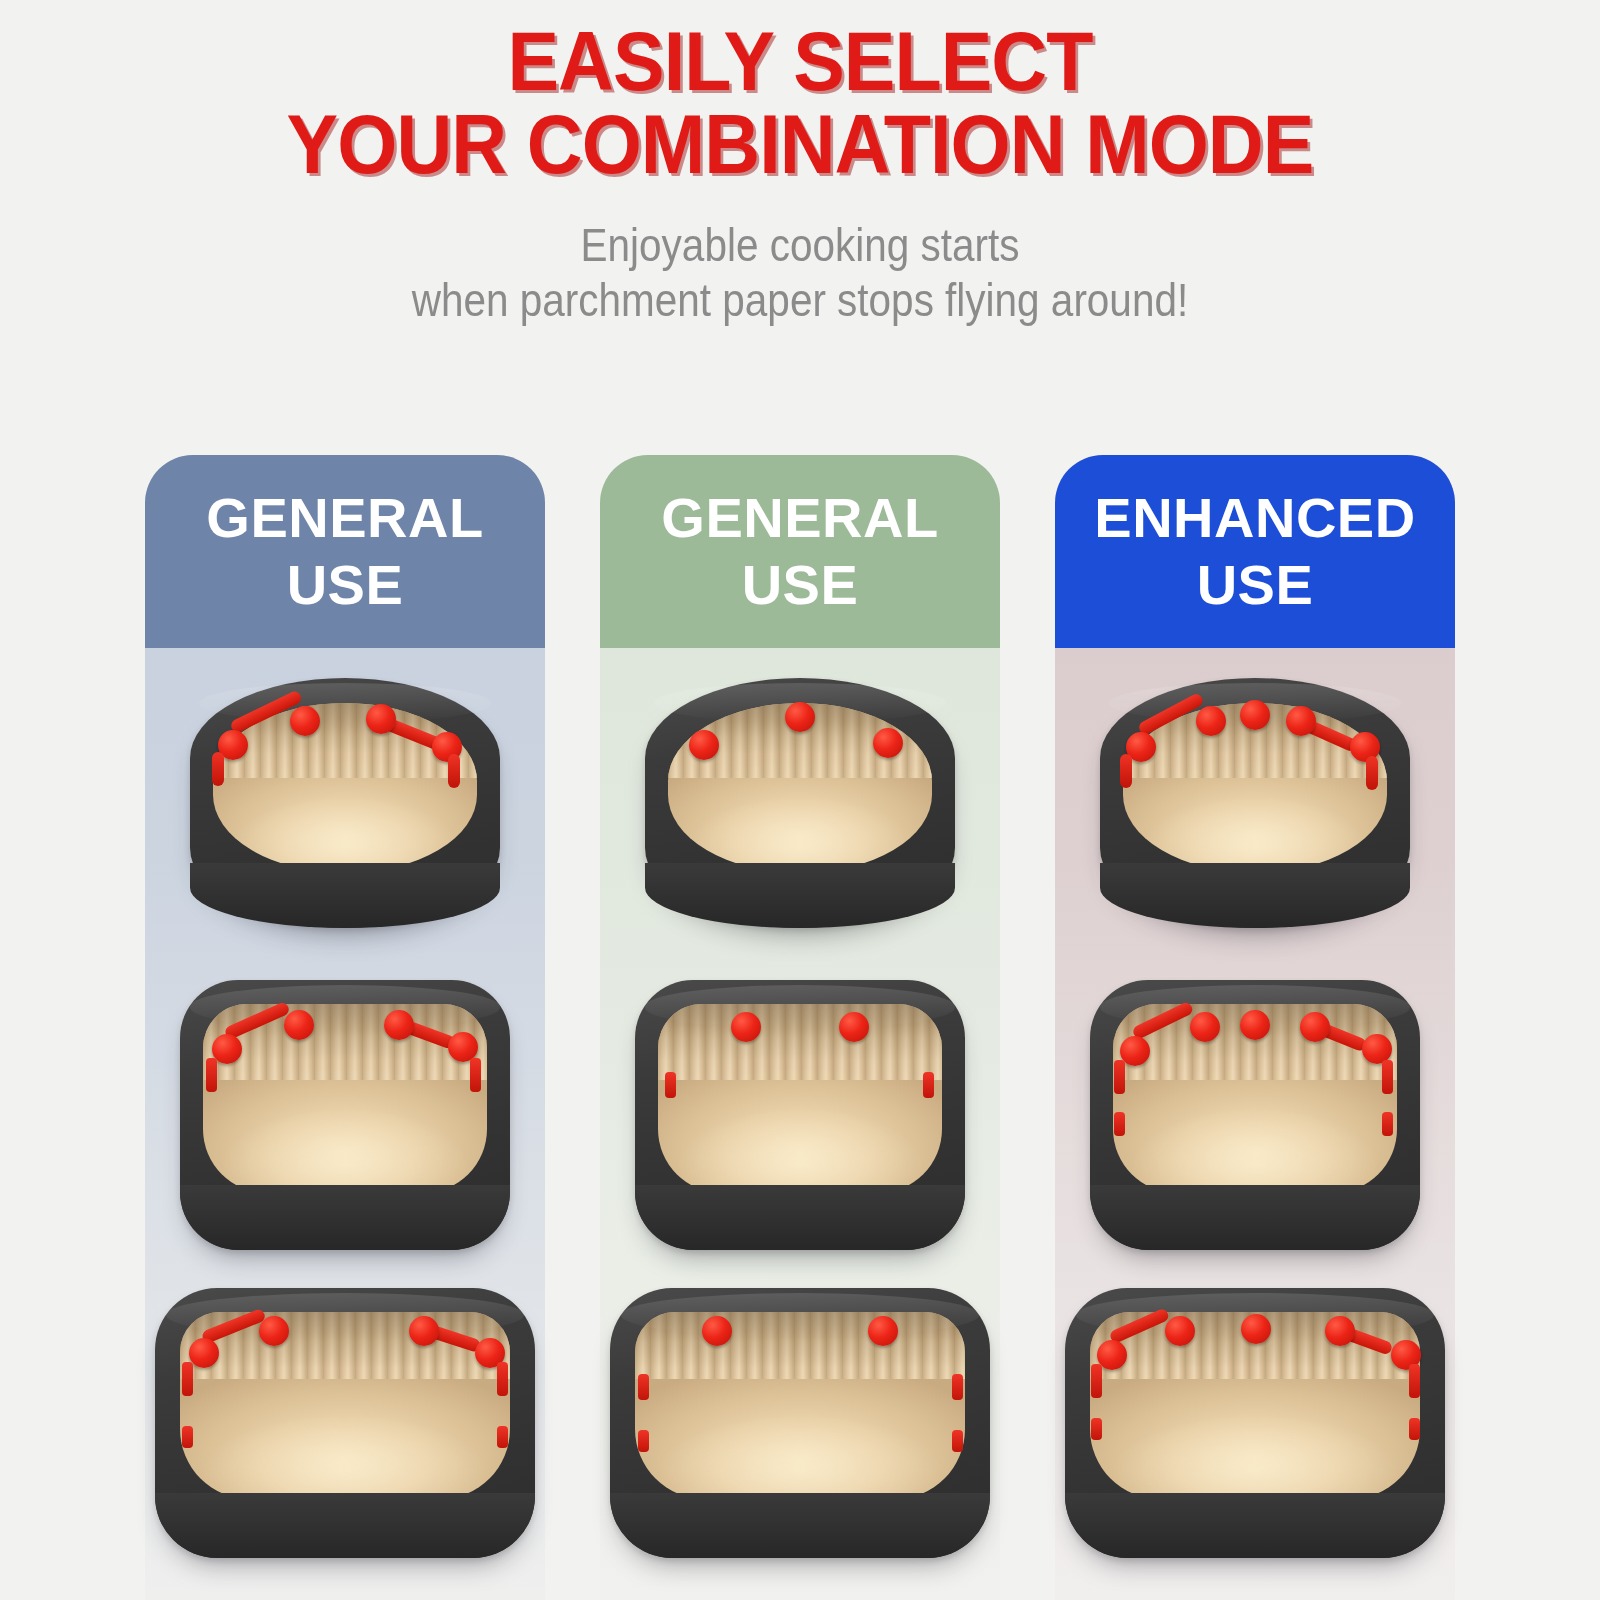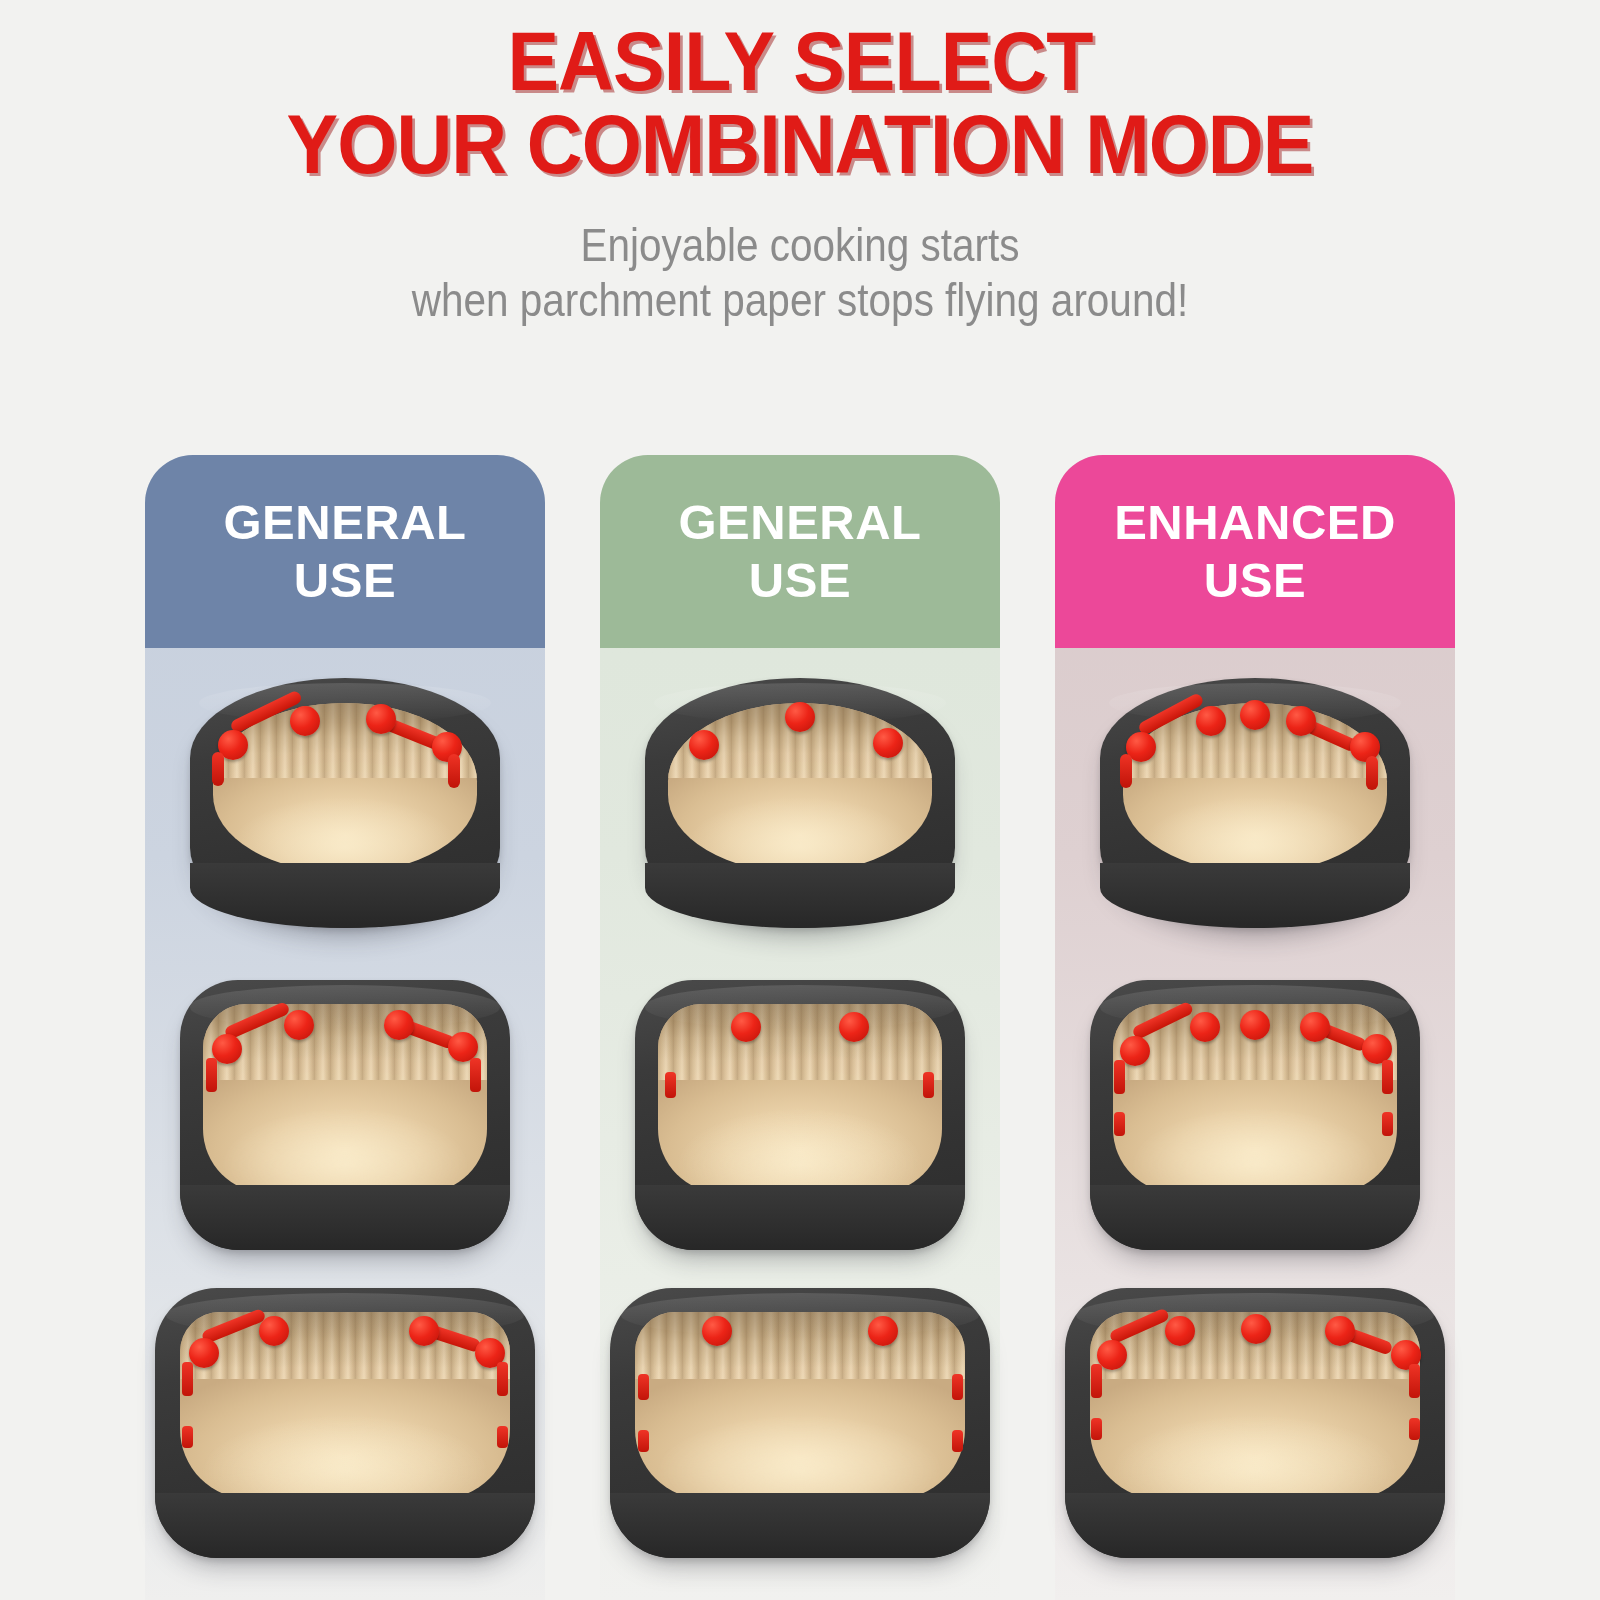--- a/index.html
+++ b/index.html
@@ -63,32 +63,32 @@
     border-radius:48px 48px 0 0;
     display:flex;
     flex-direction:column;
     align-items:center;
     justify-content:center;
     z-index:3;
   }
   .col-header .ht {
     color:#fff;
     font-weight:bold;
-    font-size:49px;
+    font-size:56px;
     line-height:1.18;
     text-align:right;
     letter-spacing:0.5px;
   }
 
   
   .col.general  .col-header { background:#6e84a8; }
   .col.general  .col-body   { background:linear-gradient(180deg,#c6cfdd 0%,#ccd4e0 35%,#dfe3e8 72%,#efefee 100%); }
   .col.express  .col-header { background:#9dba98; }
   .col.express  .col-body   { background:linear-gradient(180deg,#dde6da 0%,#e1e8de 35%,#eaeee7 72%,#f1f1ef 100%); }
-  .col.enhanced .col-header { background:#ec4899; }
+  .col.enhanced .col-header { background:#1d4ed8; }
   .col.enhanced .col-body   { background:linear-gradient(180deg,#d9cacb 0%,#ded0d1 35%,#e9e2e2 72%,#f1efee 100%); }
 
   
   .stack {
     position:absolute;
     top:193px; left:0;
     width:400px; height:952px;
     z-index:4;
   }
   .prod {

